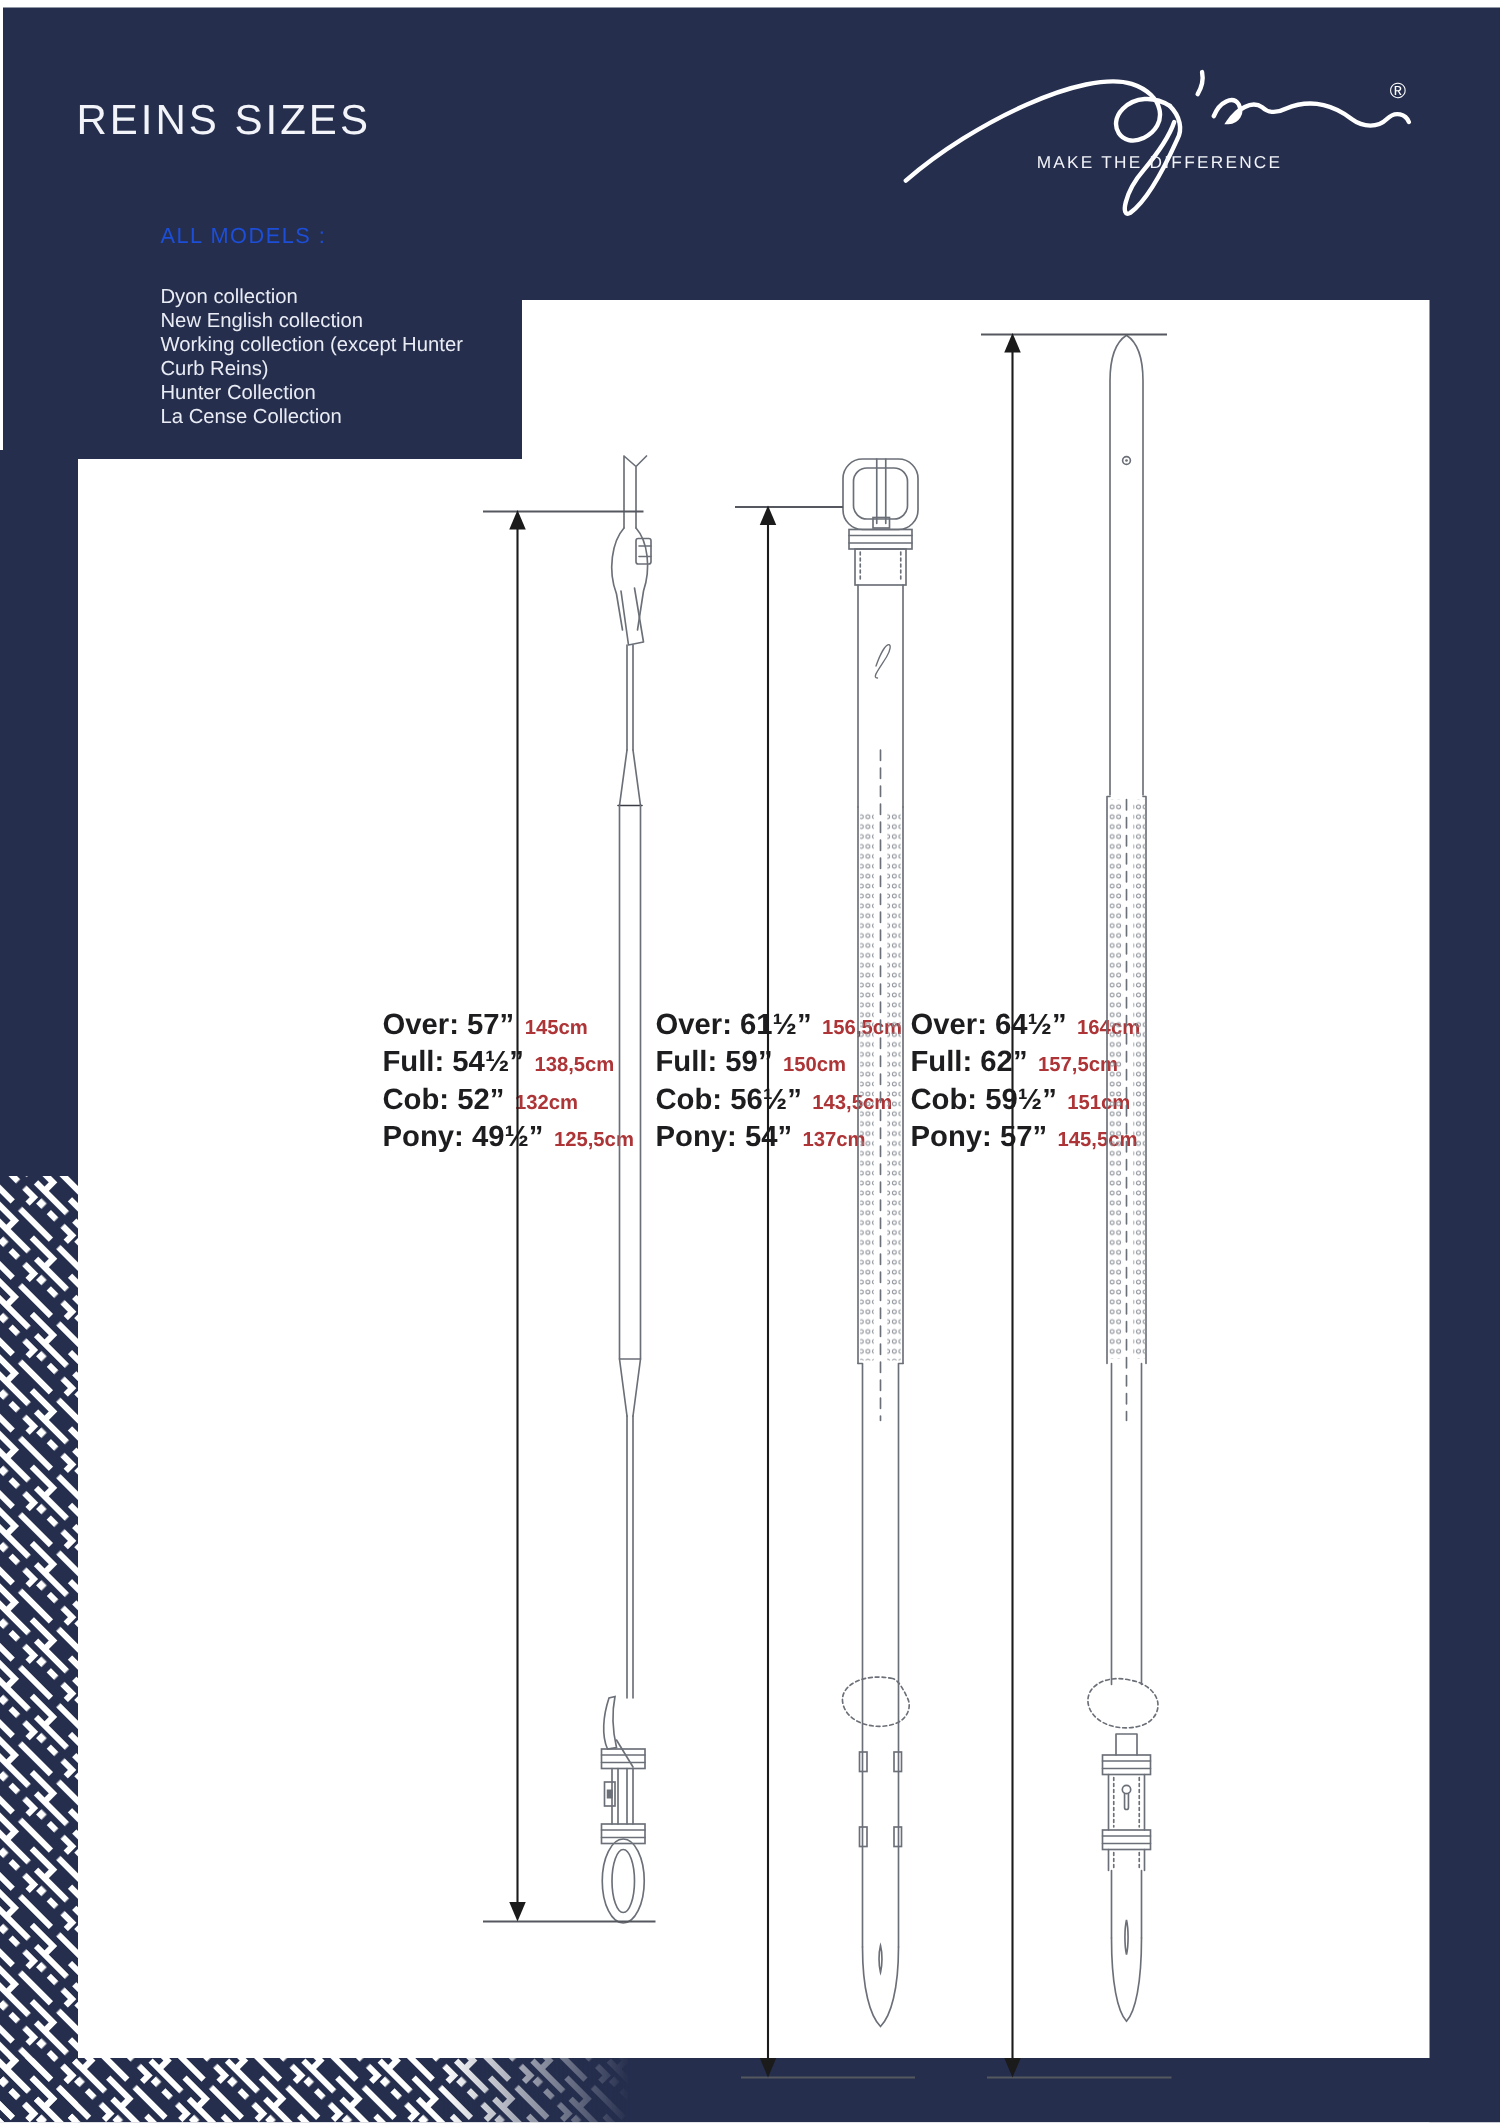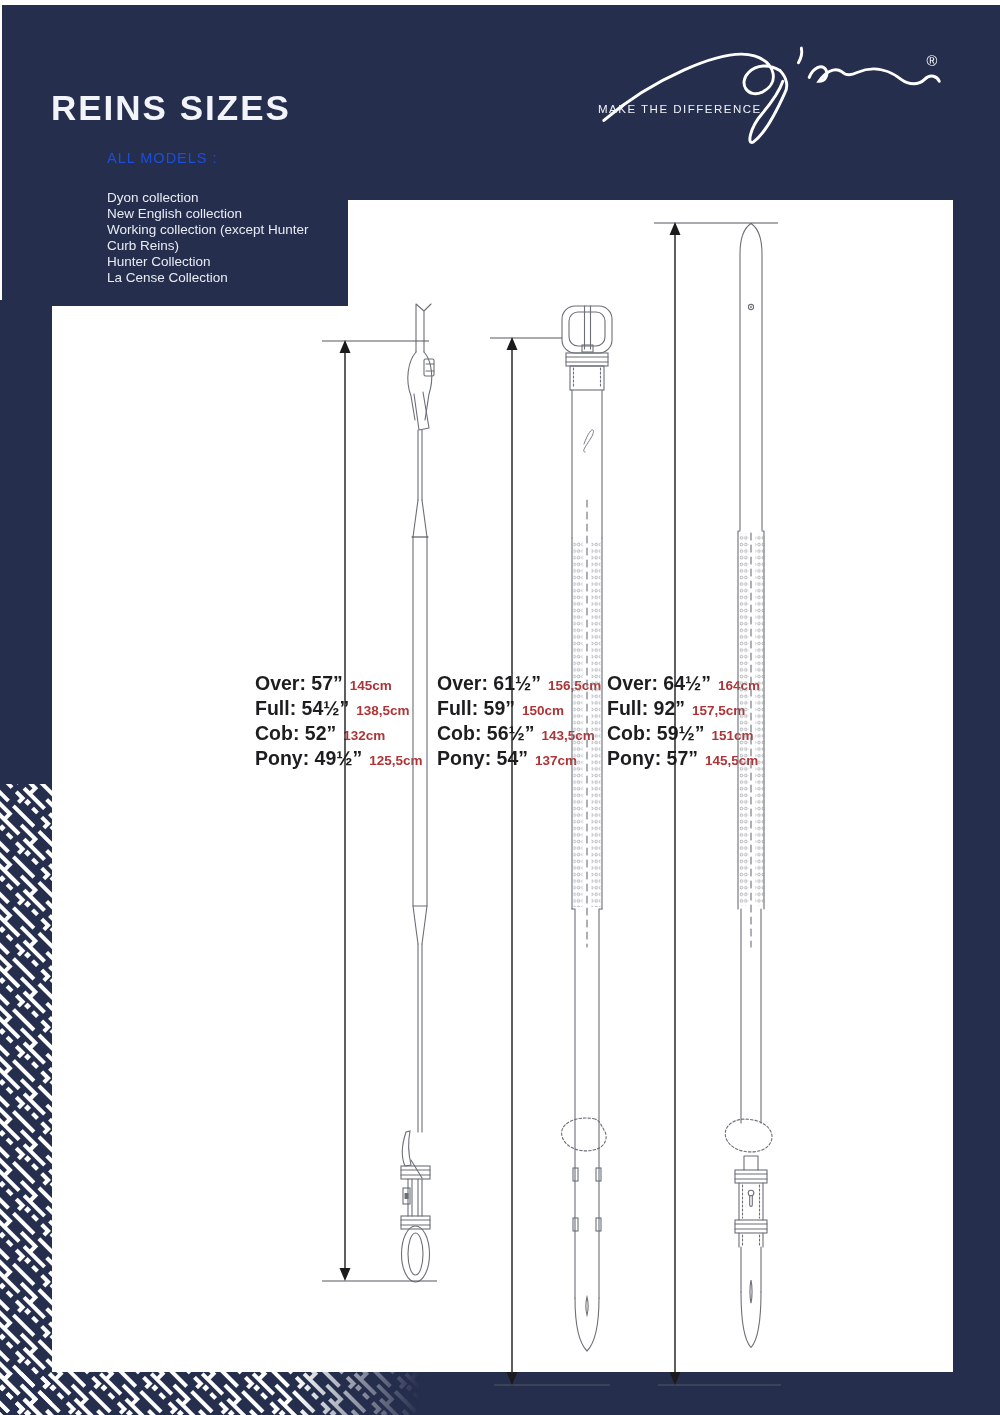--- a/index.html
+++ b/index.html
@@ -6,23 +6,23 @@
   .page{position:relative;width:1000px;height:1415px;background:#ffffff;overflow:hidden;
         font-family:"Liberation Sans",sans-serif;}
   
   .navy{background:#252e4d;position:absolute;}
   .header-band{left:2px;top:5px;width:998px;height:195px;}
   .models-box{left:2px;top:200px;width:346px;height:106px;}
   .left-strip{left:0;top:300px;width:52px;height:490px;}
   .right-strip{left:953px;top:200px;width:47px;height:1215px;}
   .bottom-band{left:52px;top:1372px;width:948px;height:43px;}
   
-  .page-title{position:absolute;left:51px;top:64px;color:#f2f4f9;font-size:35px;
-              font-weight:700;letter-spacing:2px;margin-top:24px;}
-  .tagline{position:absolute;left:598px;top:103px;width:350px;text-align:left;
+  .page-title{position:absolute;left:51px;top:64px;color:#f2f4f9;font-size:28px;
+              font-weight:400;letter-spacing:2px;}
+  .tagline{position:absolute;left:598px;top:103px;width:350px;text-align:center;
            color:#f2f4f9;font-size:11.5px;letter-spacing:1.5px;font-weight:400;}
   .logo-svg{position:absolute;left:598px;top:36px;width:352px;height:118px;}
   
   .models-heading{position:absolute;left:107px;top:150px;color:#1d4ed8;font-size:14.5px;
                   letter-spacing:1px;}
   .models-list{position:absolute;left:107px;top:190px;width:228px;color:#e9ecf4;
                font-size:13.5px;line-height:16px;}
   .models-list div{margin:0;}
   
   .size-block{position:absolute;top:671px;width:190px;}
@@ -98,21 +98,21 @@
     <div class="size-row"><span class="size-label">Pony: 49½”</span><span class="size-cm">125,5cm</span></div>
   </div>
   <div class="size-block block-2">
     <div class="size-row"><span class="size-label">Over: 61½”</span><span class="size-cm">156,5cm</span></div>
     <div class="size-row"><span class="size-label">Full: 59”</span><span class="size-cm">150cm</span></div>
     <div class="size-row"><span class="size-label">Cob: 56½”</span><span class="size-cm">143,5cm</span></div>
     <div class="size-row"><span class="size-label">Pony: 54”</span><span class="size-cm">137cm</span></div>
   </div>
   <div class="size-block block-3">
     <div class="size-row"><span class="size-label">Over: 64½”</span><span class="size-cm">164cm</span></div>
-    <div class="size-row"><span class="size-label">Full: 92”</span><span class="size-cm">157,5cm</span></div>
+    <div class="size-row"><span class="size-label">Full: 62”</span><span class="size-cm">157,5cm</span></div>
     <div class="size-row"><span class="size-label">Cob: 59½”</span><span class="size-cm">151cm</span></div>
     <div class="size-row"><span class="size-label">Pony: 57”</span><span class="size-cm">145,5cm</span></div>
   </div>
 
   <svg class="diagram-svg" viewBox="0 0 1000 1415">
     <defs>
       <pattern id="dots" width="4.4" height="6.6" patternUnits="userSpaceOnUse">
         <circle cx="2.2" cy="3.3" r="1.3" fill="none" stroke="#8b8f96" stroke-width="0.7"></circle>
       </pattern>
     </defs>

